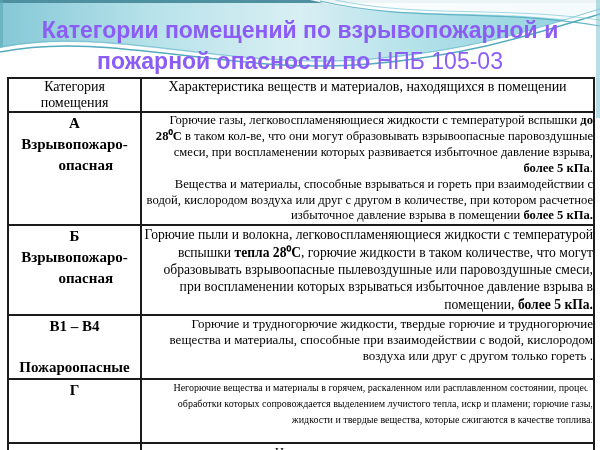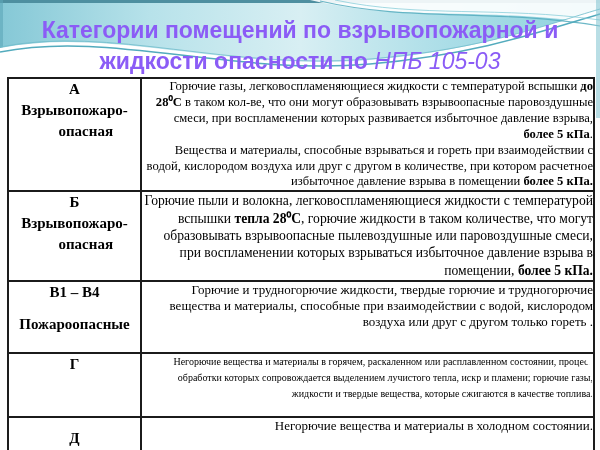--- a/index.html
+++ b/index.html
@@ -7,21 +7,21 @@
     position:relative;width:600px;height:450px;overflow:hidden;
     background:#fdfdfd;font-family:"Liberation Serif",serif;color:#000;
   }
   .banner{position:absolute;top:0;left:0;width:600px;height:78px;}
   .right-edge{position:absolute;top:0;right:0;width:4px;height:118px;background:#7fc2d0;opacity:.55;}
   .title{
     position:absolute;top:15px;left:0;width:100%;text-align:center;
     font-family:"Liberation Sans",sans-serif;font-weight:bold;
     color:#8b5cf6;font-size:23px;line-height:31px;letter-spacing:0;
   }
-  .title .reg{font-weight:400;font-style:italic;}
+  .title .reg{font-weight:400;}
   table.cat-table{
     position:absolute;left:7px;top:77px;width:586px;
     border-collapse:collapse;table-layout:fixed;background:#fff;
   }
   table.cat-table td{
     border:2px solid #1b1b1b;vertical-align:top;overflow:hidden;
     padding:0;
   }
   td.head{
     font-weight:normal;font-size:14px;line-height:16px;text-align:center;
@@ -60,29 +60,33 @@
     <path d="M0,78 L0,48 C110,26 230,72 370,60 C480,50 540,26 600,10 L600,78 Z" fill="#ffffff"></path>
     <path d="M0,52 C110,30 230,76 370,64 C480,54 545,30 600,14" stroke="#53abbd" stroke-width="1.5" fill="none"></path>
     <path d="M0,47 C110,25 230,71 370,59 C485,49 545,25 600,9" stroke="#6fbccb" stroke-width="1" fill="none" opacity="0.8"></path>
     <path d="M320,1 C410,22 490,8 600,26" stroke="#53abbd" stroke-width="1.2" fill="none" opacity="0.85"></path>
     <path d="M335,0 C420,18 500,6 600,20" stroke="#8ccfdb" stroke-width="1" fill="none" opacity="0.8"></path>
   </svg>
   <div class="right-edge"></div>
 
   <div class="title">
     <div>Категории помещений по взрывопожарной и</div>
-    <div><span>жидкости опасности по </span><span class="reg">НПБ 105-03</span></div>
+    <div><span>пожарной опасности по </span><span class="reg">НПБ 105-03</span></div>
   </div>
 
   <table class="cat-table">
     <colgroup>
         <col class="c1">
         <col class="c2">
       </colgroup>
     <tbody>
+      <tr style="height:33px">
+        <td class="head">Категория помещения</td>
+        <td class="head">Характеристика веществ и материалов, находящихся в помещении</td>
+      </tr>
     <tr style="height: 112px;">
           <td class="cat">
             <div class="catline">А</div>
             <div class="catline">Взрывопожаро-</div>
             <div class="catline right">опасная</div>
           </td>
           <td class="desc" style="font-size: 12.6px; line-height: 15.9px;">
             <p><span>Горючие газы, легковоспламеняющиеся жидкости с температурой вспышки </span><span class="b">до 28⁰С</span><span> в таком кол-ве, что они могут образовывать взрывоопасные паровоздушные смеси, при воспламенении которых развивается  избыточное давление взрыва, </span><span class="b">более 5 кПа</span><span>.</span></p>
             <p><span>Вещества и материалы, способные взрываться и гореть при взаимодействии с водой, кислородом воздуха или друг с другом в количестве, при котором расчетное избыточное давление взрыва в помещении </span><span class="b">более 5 кПа.</span></p>
           </td>
@@ -90,24 +94,24 @@
         <tr style="height: 90px;">
           <td class="cat">
             <div class="catline">Б</div>
             <div class="catline">Взрывопожаро-</div>
             <div class="catline right">опасная</div>
           </td>
           <td class="desc" style="font-size: 13.6px; line-height: 17.3px;">
             <p><span>Горючие пыли и волокна, легковоспламеняющиеся жидкости с температурой вспышки </span><span class="b">тепла 28⁰С</span><span>, горючие жидкости в таком количестве, что могут образовывать взрывоопасные пылевоздушные или паровоздушные смеси, при воспламенении которых взрываться избыточное давление взрыва в помещении, </span><span class="b">более 5 кПа.</span></p>
           </td>
         </tr>
-        <tr style="height: 72px;">
+        <tr style="height: 56px;">
           <td class="cat">
             <div class="catline">В1 – В4</div>
-            <div class="catline" style="margin-top: 11px;">Пожароопасные</div>
+            <div class="catline" style="margin-top: 20px;">Пожароопасные</div>
           </td>
           <td class="desc" style="font-size: 13px; line-height: 16px;">
             <p><span>Горючие и трудногорючие жидкости, твердые горючие и трудногорючие вещества и материалы, способные при взаимодействии с водой, кислородом воздуха или друг с другом только гореть .</span></p>
           </td>
         </tr>
         <tr style="height: 64px;">
           <td class="cat">
             <div class="catline">Г</div>
           </td>
           <td class="desc" style="font-size: 10px; line-height: 15.8px; border-radius: 22px;">

